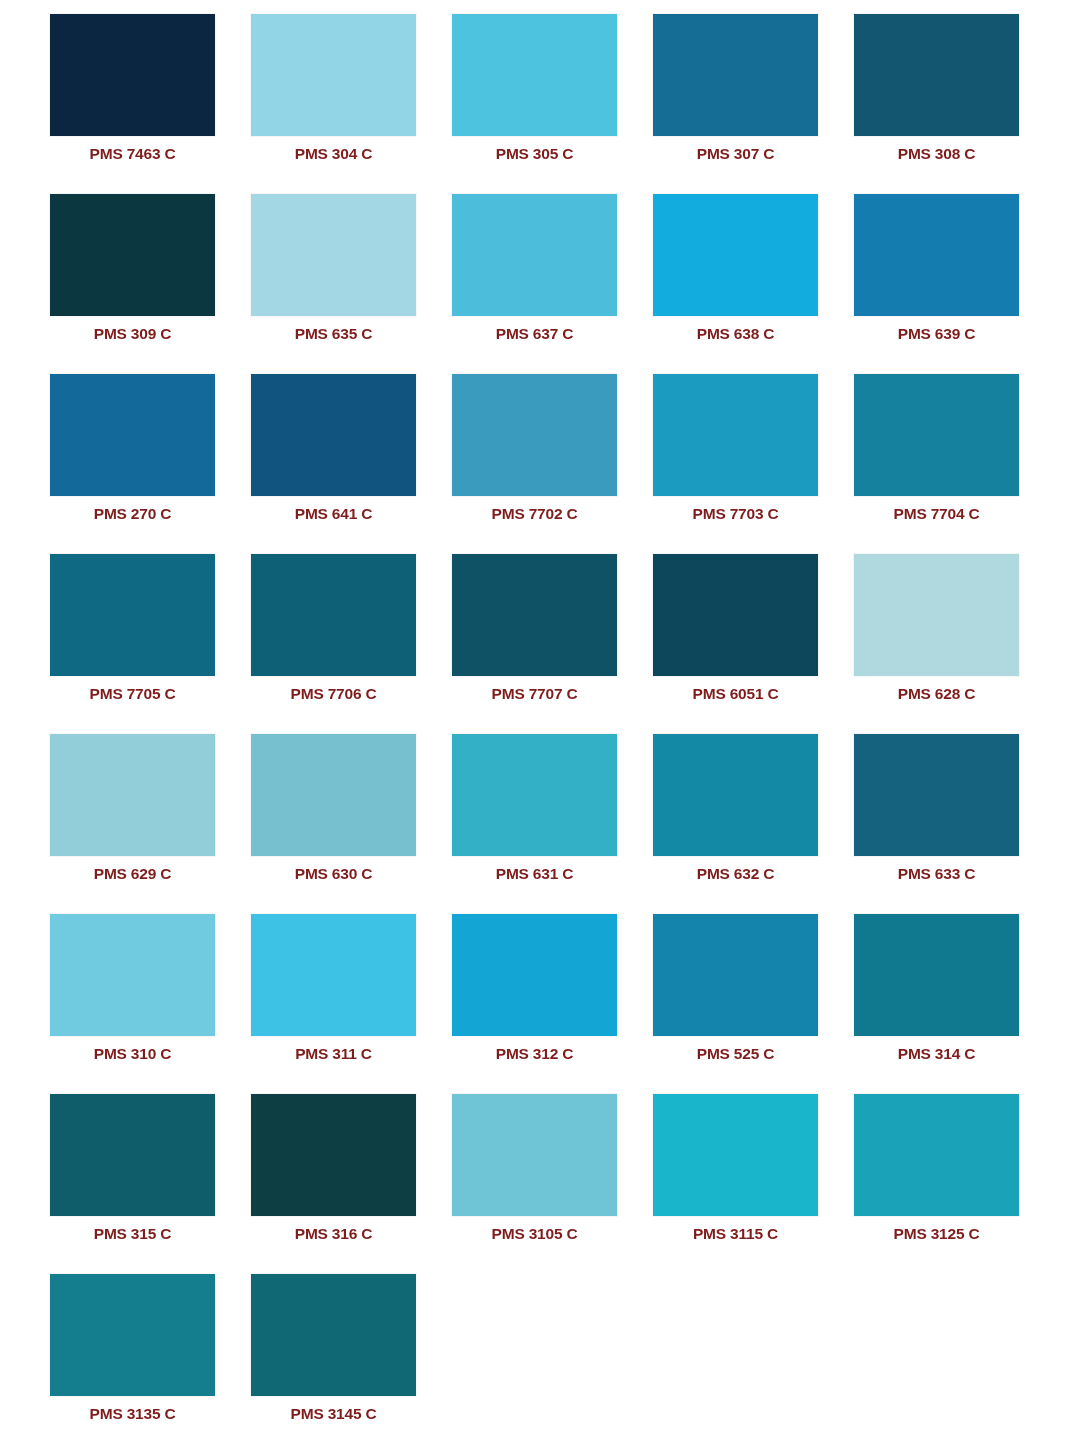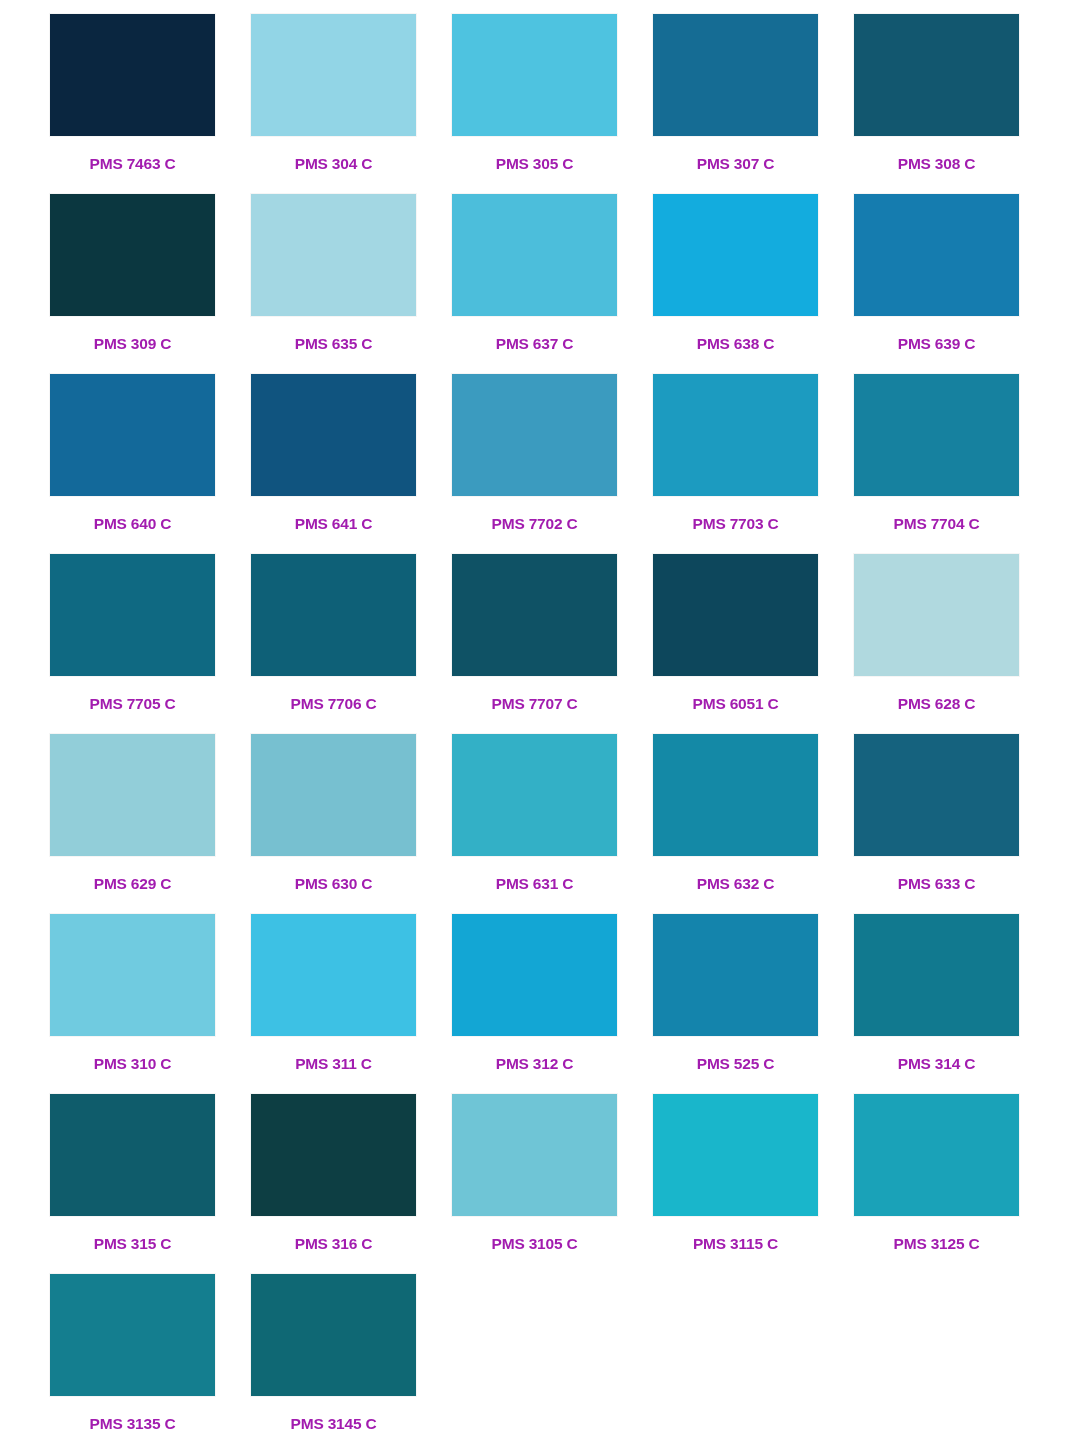--- a/index.html
+++ b/index.html
@@ -31,27 +31,27 @@
     align-items: stretch;
   }
 
   .swatch-chip {
     width: 165px;
     height: 122px;
     box-shadow: 0 0 0 1px rgba(0,0,0,0.04);
   }
 
   .swatch-label {
-    margin-top: 20px;
+    margin-top: 10px;
     width: 165px;
     text-align: center;
     font-size: 15.5px;
     font-weight: bold;
     letter-spacing: -0.2px;
-    color: #a21caf;
+    color: #7f1d1d;
     font-family: "Liberation Sans", "DejaVu Sans", sans-serif;
     line-height: 1;
     white-space: nowrap;
   }
 </style>
 </head>
 <body>
 
 <div id="palette-grid">
     <div class="swatch-cell">
@@ -89,21 +89,21 @@
     <div class="swatch-cell">
       <div class="swatch-chip" style="background-color: rgb(19, 172, 222);"></div>
       <div class="swatch-label">PMS 638 C</div>
     </div>
     <div class="swatch-cell">
       <div class="swatch-chip" style="background-color: rgb(21, 124, 175);"></div>
       <div class="swatch-label">PMS 639 C</div>
     </div>
     <div class="swatch-cell">
       <div class="swatch-chip" style="background-color: rgb(19, 105, 154);"></div>
-      <div class="swatch-label">PMS 640 C</div>
+      <div class="swatch-label">PMS 270 C</div>
     </div>
     <div class="swatch-cell">
       <div class="swatch-chip" style="background-color: rgb(16, 84, 127);"></div>
       <div class="swatch-label">PMS 641 C</div>
     </div>
     <div class="swatch-cell">
       <div class="swatch-chip" style="background-color: rgb(59, 155, 191);"></div>
       <div class="swatch-label">PMS 7702 C</div>
     </div>
     <div class="swatch-cell">

